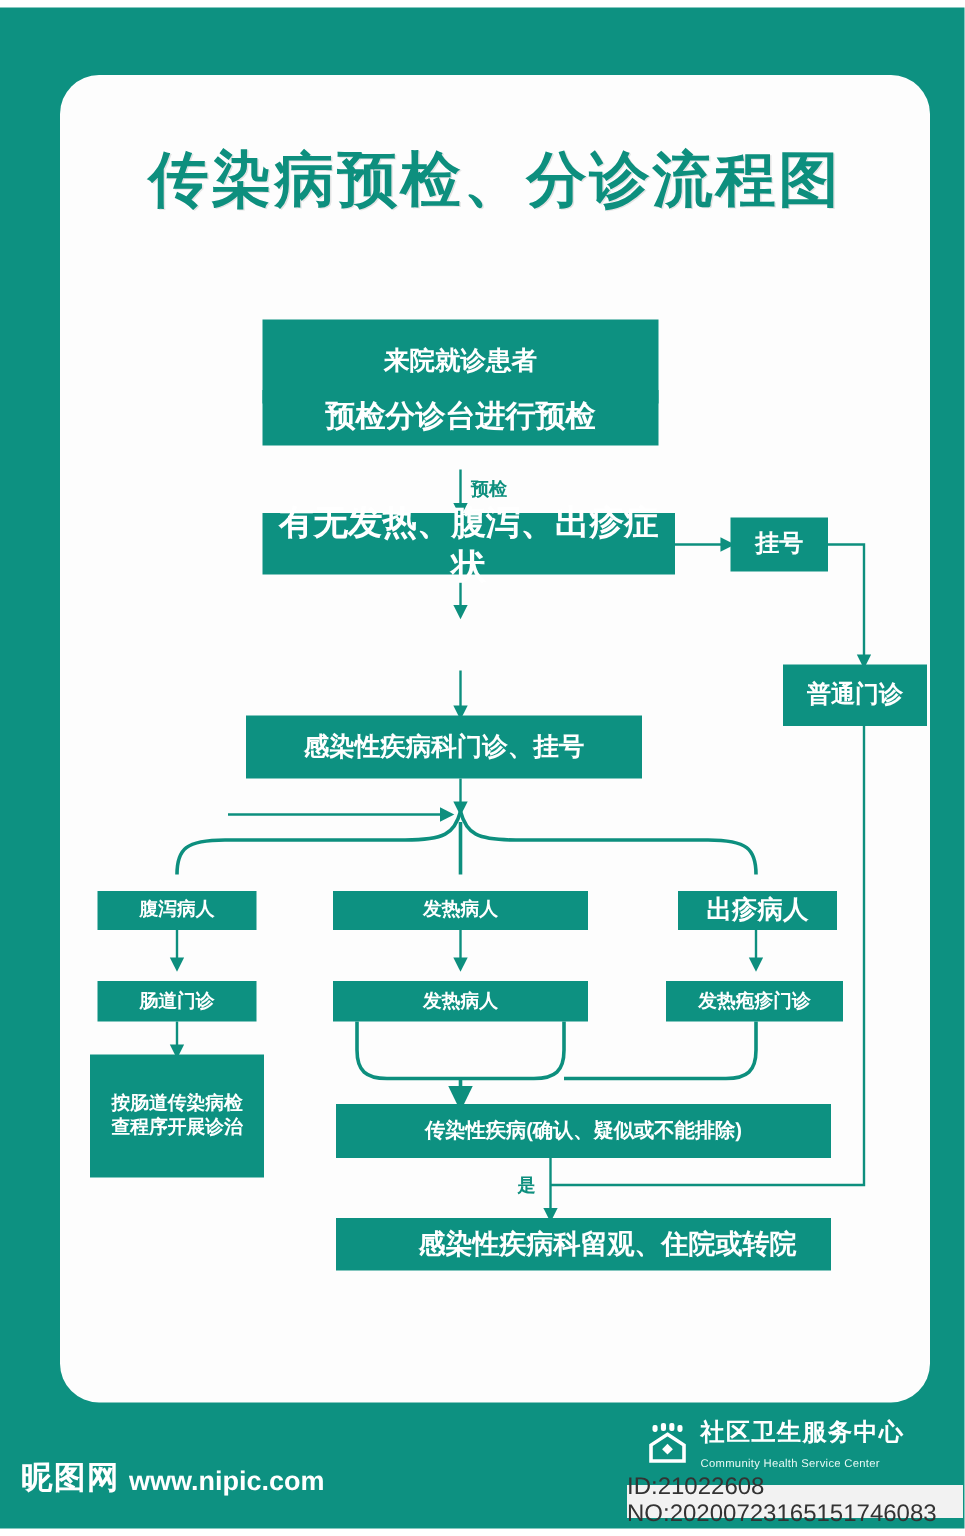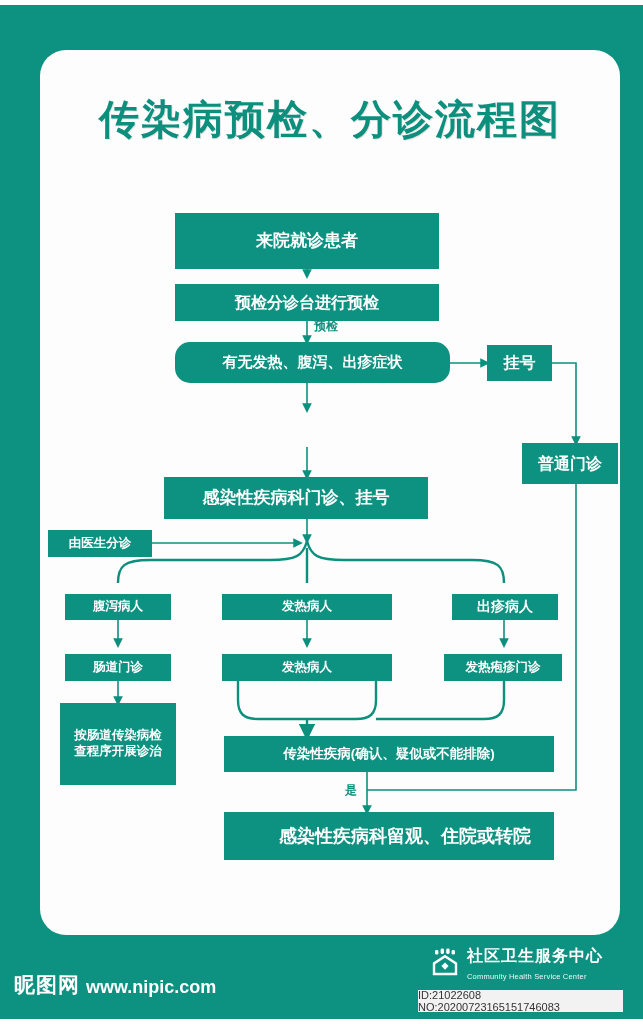--- a/index.html
+++ b/index.html
@@ -13,22 +13,22 @@
   svg.wires{position:absolute;left:0;top:0;width:643px;height:1024px;pointer-events:none;}
   .box{position:absolute;background:#0d9181;color:#ffffff;display:flex;align-items:center;
     justify-content:center;text-align:center;font-weight:bold;line-height:1.25;box-sizing:border-box;
     padding:2px 4px;white-space:pre-line;}
   .lbl{position:absolute;color:#0d8f7e;font-weight:bold;font-size:12px;}
   .footer-logo{position:absolute;left:430px;top:947px;display:flex;align-items:flex-start;gap:7px;}
   .logo-mark{width:30px;height:30px;position:relative;}
   .logo-text-cn{color:#ffffff;font-weight:bold;font-size:16px;letter-spacing:1px;line-height:1.05;
     font-family:"DejaVu Sans","Liberation Sans",sans-serif;}
   .logo-text-en{color:#eafaf6;font-size:7.5px;letter-spacing:0.2px;line-height:1.2;}
-  .idbar{position:absolute;left:418px;top:990px;width:205px;height:22px;background:#f2f2f2;
-    color:#333;font-size:11px;display:flex;align-items:center;}
+  .idbar{position:absolute;left:418px;top:990px;width:224px;height:22px;background:#f2f2f2;
+    color:#333;font-size:16px;display:flex;align-items:center;}
   .watermark{position:absolute;left:14px;top:975px;display:flex;align-items:flex-end;gap:6px;}
   .wm-cn{color:#ffffff;font-weight:bold;font-size:21px;font-family:"DejaVu Sans","Liberation Sans",sans-serif;
     letter-spacing:1px;line-height:1;}
   .wm-url{color:#ffffff;font-weight:bold;font-size:18px;line-height:1;}
 </style>
 </head>
 <body>
 
 <div id="poster">
 
@@ -79,51 +79,50 @@
       <path d="M238,681 L238,700 C238,714 244,719 258,719 L356,719 C370,719 376,714 376,700 L376,681" stroke-width="2.4"></path>
       <path d="M307,719 L307,736" stroke-width="2.4" marker-end="url(#ahl)"></path>
       <path d="M504,681 L504,700 C504,714 498,719 484,719 L376,719" stroke-width="2.4"></path>
 
       <line x1="367" y1="772" x2="367" y2="812" marker-end="url(#ah)"></line>
     </g>
   </svg>
 
   <div class="box" style="left:175px;top:213px;width:264px;height:56px;font-size:17px;">来院就诊患者</div>
 
-  <div class="box" style="left:175px;top:284px;width:264px;height:37px;font-size:16px;">预检分诊台进行预检</div>
+  <div class="box" style="left:175px;top:260px;width:264px;height:37px;font-size:20px;">预检分诊台进行预检</div>
 
-  <div class="box" style="left:175px;top:342px;width:275px;height:41px;font-size:15px;border-radius:15px;">有无发热、腹泻、出疹症状</div>
+  <div class="box" style="left:175px;top:342px;width:275px;height:41px;font-size:23px;">有无发热、腹泻、出疹症状</div>
 
 
   <div class="box" style="left:164px;top:477px;width:264px;height:42px;font-size:17px;">感染性疾病科门诊、挂号</div>
 
   <div class="box" style="left:487px;top:345px;width:65px;height:36px;font-size:16px;">挂号</div>
 
   <div class="box" style="left:522px;top:443px;width:96px;height:41px;font-size:16px;text-align:right;">普通门诊</div>
 
-  <div class="box" style="left:48px;top:530px;width:104px;height:27px;font-size:12.5px;">由医生分诊</div>
 
   <div class="box" style="left:65px;top:594px;width:106px;height:26px;font-size:12.5px;">腹泻病人</div>
 
   <div class="box" style="left:65px;top:654px;width:106px;height:27px;font-size:12.5px;">肠道门诊</div>
 
   <div class="box" style="left:60px;top:703px;width:116px;height:82px;font-size:12.5px;">按肠道传染病检
 查程序开展诊治</div>
 
   <div class="box" style="left:222px;top:594px;width:170px;height:26px;font-size:12.5px;">发热病人</div>
 
   <div class="box" style="left:222px;top:654px;width:170px;height:27px;font-size:12.5px;">发热病人</div>
 
-  <div class="box" style="left:452px;top:594px;width:106px;height:26px;font-size:14px;">出疹病人</div>
+  <div class="box" style="left:452px;top:594px;width:106px;height:26px;font-size:17px;">出疹病人</div>
 
   <div class="box" style="left:444px;top:654px;width:118px;height:27px;font-size:12.5px;">发热疱疹门诊</div>
 
   <div class="box" style="left:224px;top:736px;width:330px;height:36px;font-size:13.5px;">传染性疾病(确认、疑似或不能排除)</div>
 
-  <div class="box" style="left:224px;top:812px;width:330px;height:48px;font-size:18px;padding-left:36px;">感染性疾病科留观、住院或转院</div>
+  <div class="box" style="left:224px;top:812px;width:330px;height:35px;font-size:18px;padding-left:36px;">感染性疾病科留观、住院或转院</div>
 
   <div class="lbl" style="left:314px;top:318px;">预检</div>
   <div class="lbl" style="left:345px;top:782px;">是</div>
 
   <div class="footer-logo">
     <span class="logo-mark">
       <svg viewBox="0 0 30 30" width="30" height="30" xmlns="http://www.w3.org/2000/svg">
         <g fill="#ffffff">
           <rect x="5" y="3" width="3.4" height="4.6" rx="1.4"></rect>
           <rect x="10.6" y="1.6" width="3.4" height="5.4" rx="1.4"></rect>

